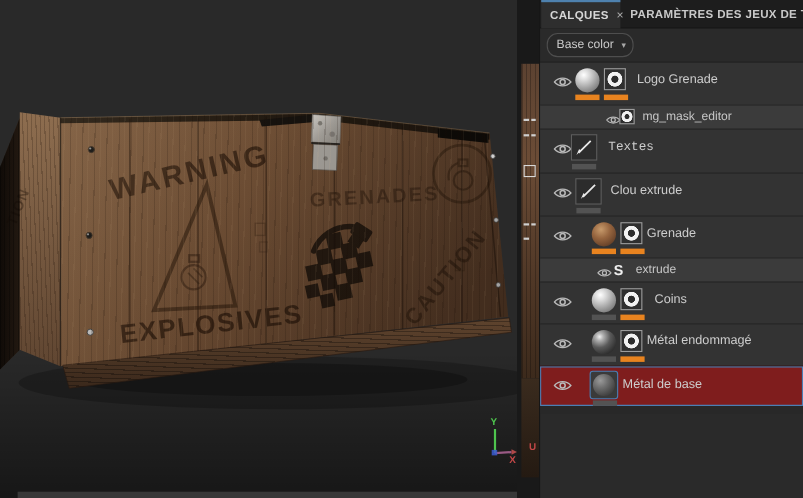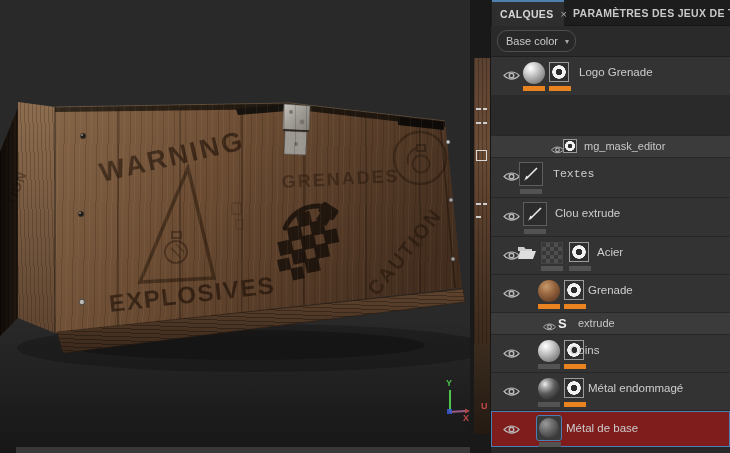--- a/index.html
+++ b/index.html
@@ -273,21 +273,21 @@
             <div class="sphere light"></div>
           </div>
         <div class="th" style="left:58px;">
             <div class="maskth"></div>
           </div>
         <div class="ub orange" style="left:32px;"></div>
         <div class="ub orange" style="left:58px;"></div>
         <span class="lbl" style="left:88px;">Logo Grenade</span>
       </div>
 
-      <div class="lrow sub" style="height:22px;margin-top:40px;">
+      <div class="lrow sub" style="height:22px;">
         <span class="eye" style="left:58px;">
           <svg width="17" height="11" viewBox="0 0 17 11">
               <path d="M1,5.5 C5,.8 12,.8 16,5.5 C12,10.2 5,10.2 1,5.5 Z" fill="none" stroke="#b9b9b9" stroke-width="1.2"></path>
               <circle cx="8.5" cy="5.5" r="2.3" fill="none" stroke="#b9b9b9" stroke-width="1.4"></circle>
             </svg>
         </span>
         <div class="th" style="left:72px;top:3px;">
             <div class="maskth small"></div>
           </div>
         <span class="lbl" style="left:93px;">mg_mask_editor</span>
@@ -325,43 +325,20 @@
           <svg width="22" height="22" viewBox="0 0 22 22">
                 <line x1="6" y1="16" x2="17" y2="5" stroke="#eaeaea" stroke-width="1.6"></line>
                 <path d="M4,18 L8,14 L6.5,12.5 Z" fill="#eaeaea"></path>
               </svg>
         </div>
           </div>
         <div class="ub gray" style="left:33px;top:31px;"></div>
         <span class="lbl" style="left:64px;">Clou extrude</span>
       </div>
 
-      <div class="lrow" style="height:38px;">
-        <span class="eye">
-          <svg width="17" height="11" viewBox="0 0 17 11">
-              <path d="M1,5.5 C5,.8 12,.8 16,5.5 C12,10.2 5,10.2 1,5.5 Z" fill="none" stroke="#b9b9b9" stroke-width="1.2"></path>
-              <circle cx="8.5" cy="5.5" r="2.3" fill="none" stroke="#b9b9b9" stroke-width="1.4"></circle>
-            </svg>
-        </span>
-        <div class="th" style="left:26px;top:8px;">
-          <svg width="20" height="15" viewBox="0 0 20 15">
-              <path d="M1,2 L7,2 L8.6,4 L15,4 L15,6 L1,6 Z" fill="#cfcfcf"></path>
-              <path d="M3,6 L19,6 L16,14 L1,14 Z" fill="#dedede"></path>
-            </svg>
-        </div>
-        <div class="th" style="left:50px;">
-            <div class="checkerth"></div>
-          </div>
-        <div class="th" style="left:78px;">
-            <div class="maskth"></div>
-          </div>
-        <div class="ub gray" style="left:50px;"></div>
-        <div class="ub gray" style="left:78px;"></div>
-        <span class="lbl" style="left:106px;">Acier</span>
-      </div>
 
       <div class="lrow" style="height:38px;">
         <span class="eye">
           <svg width="17" height="11" viewBox="0 0 17 11">
               <path d="M1,5.5 C5,.8 12,.8 16,5.5 C12,10.2 5,10.2 1,5.5 Z" fill="none" stroke="#b9b9b9" stroke-width="1.2"></path>
               <circle cx="8.5" cy="5.5" r="2.3" fill="none" stroke="#b9b9b9" stroke-width="1.4"></circle>
             </svg>
         </span>
         <div class="th" style="left:47px;">
             <div class="sphere rust"></div>
@@ -393,21 +370,21 @@
             </svg>
         </span>
         <div class="th" style="left:47px;">
             <div class="sphere light"></div>
           </div>
         <div class="th" style="left:73px;">
             <div class="maskth"></div>
           </div>
         <div class="ub gray" style="left:47px;"></div>
         <div class="ub orange" style="left:73px;"></div>
-        <span class="lbl" style="left:79px;text-align:right;">Coins</span>
+        <span class="lbl" style="left:104px;text-align:right;">Coins</span>
       </div>
 
       <div class="lrow" style="height:38px;">
         <span class="eye">
           <svg width="17" height="11" viewBox="0 0 17 11">
               <path d="M1,5.5 C5,.8 12,.8 16,5.5 C12,10.2 5,10.2 1,5.5 Z" fill="none" stroke="#b9b9b9" stroke-width="1.2"></path>
               <circle cx="8.5" cy="5.5" r="2.3" fill="none" stroke="#b9b9b9" stroke-width="1.4"></circle>
             </svg>
         </span>
         <div class="th" style="left:47px;">

